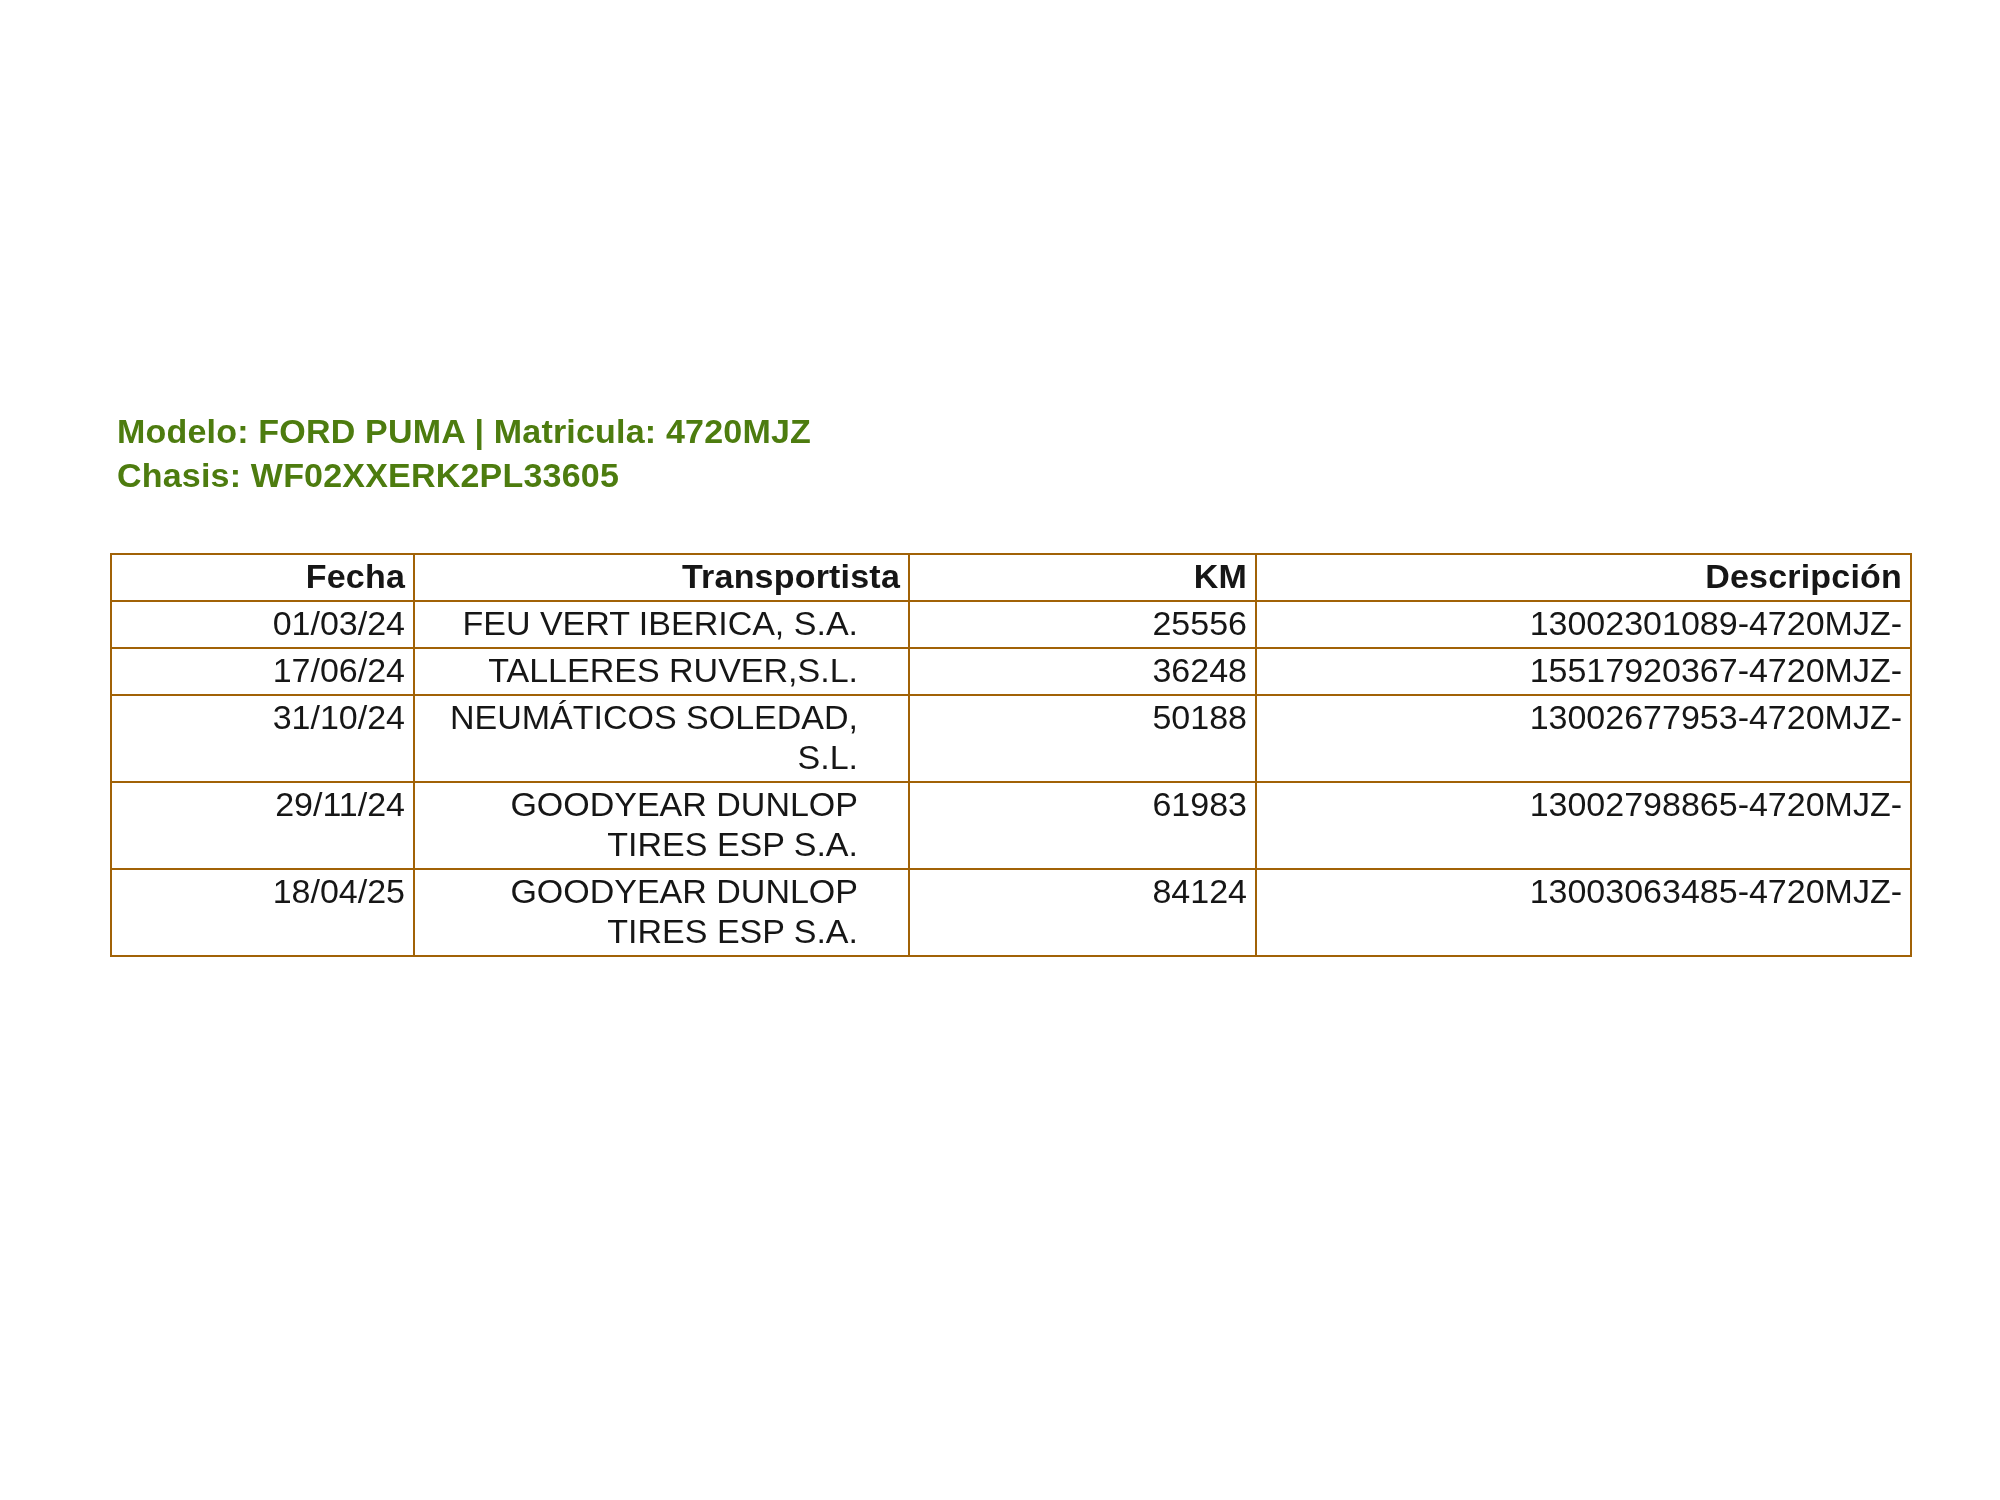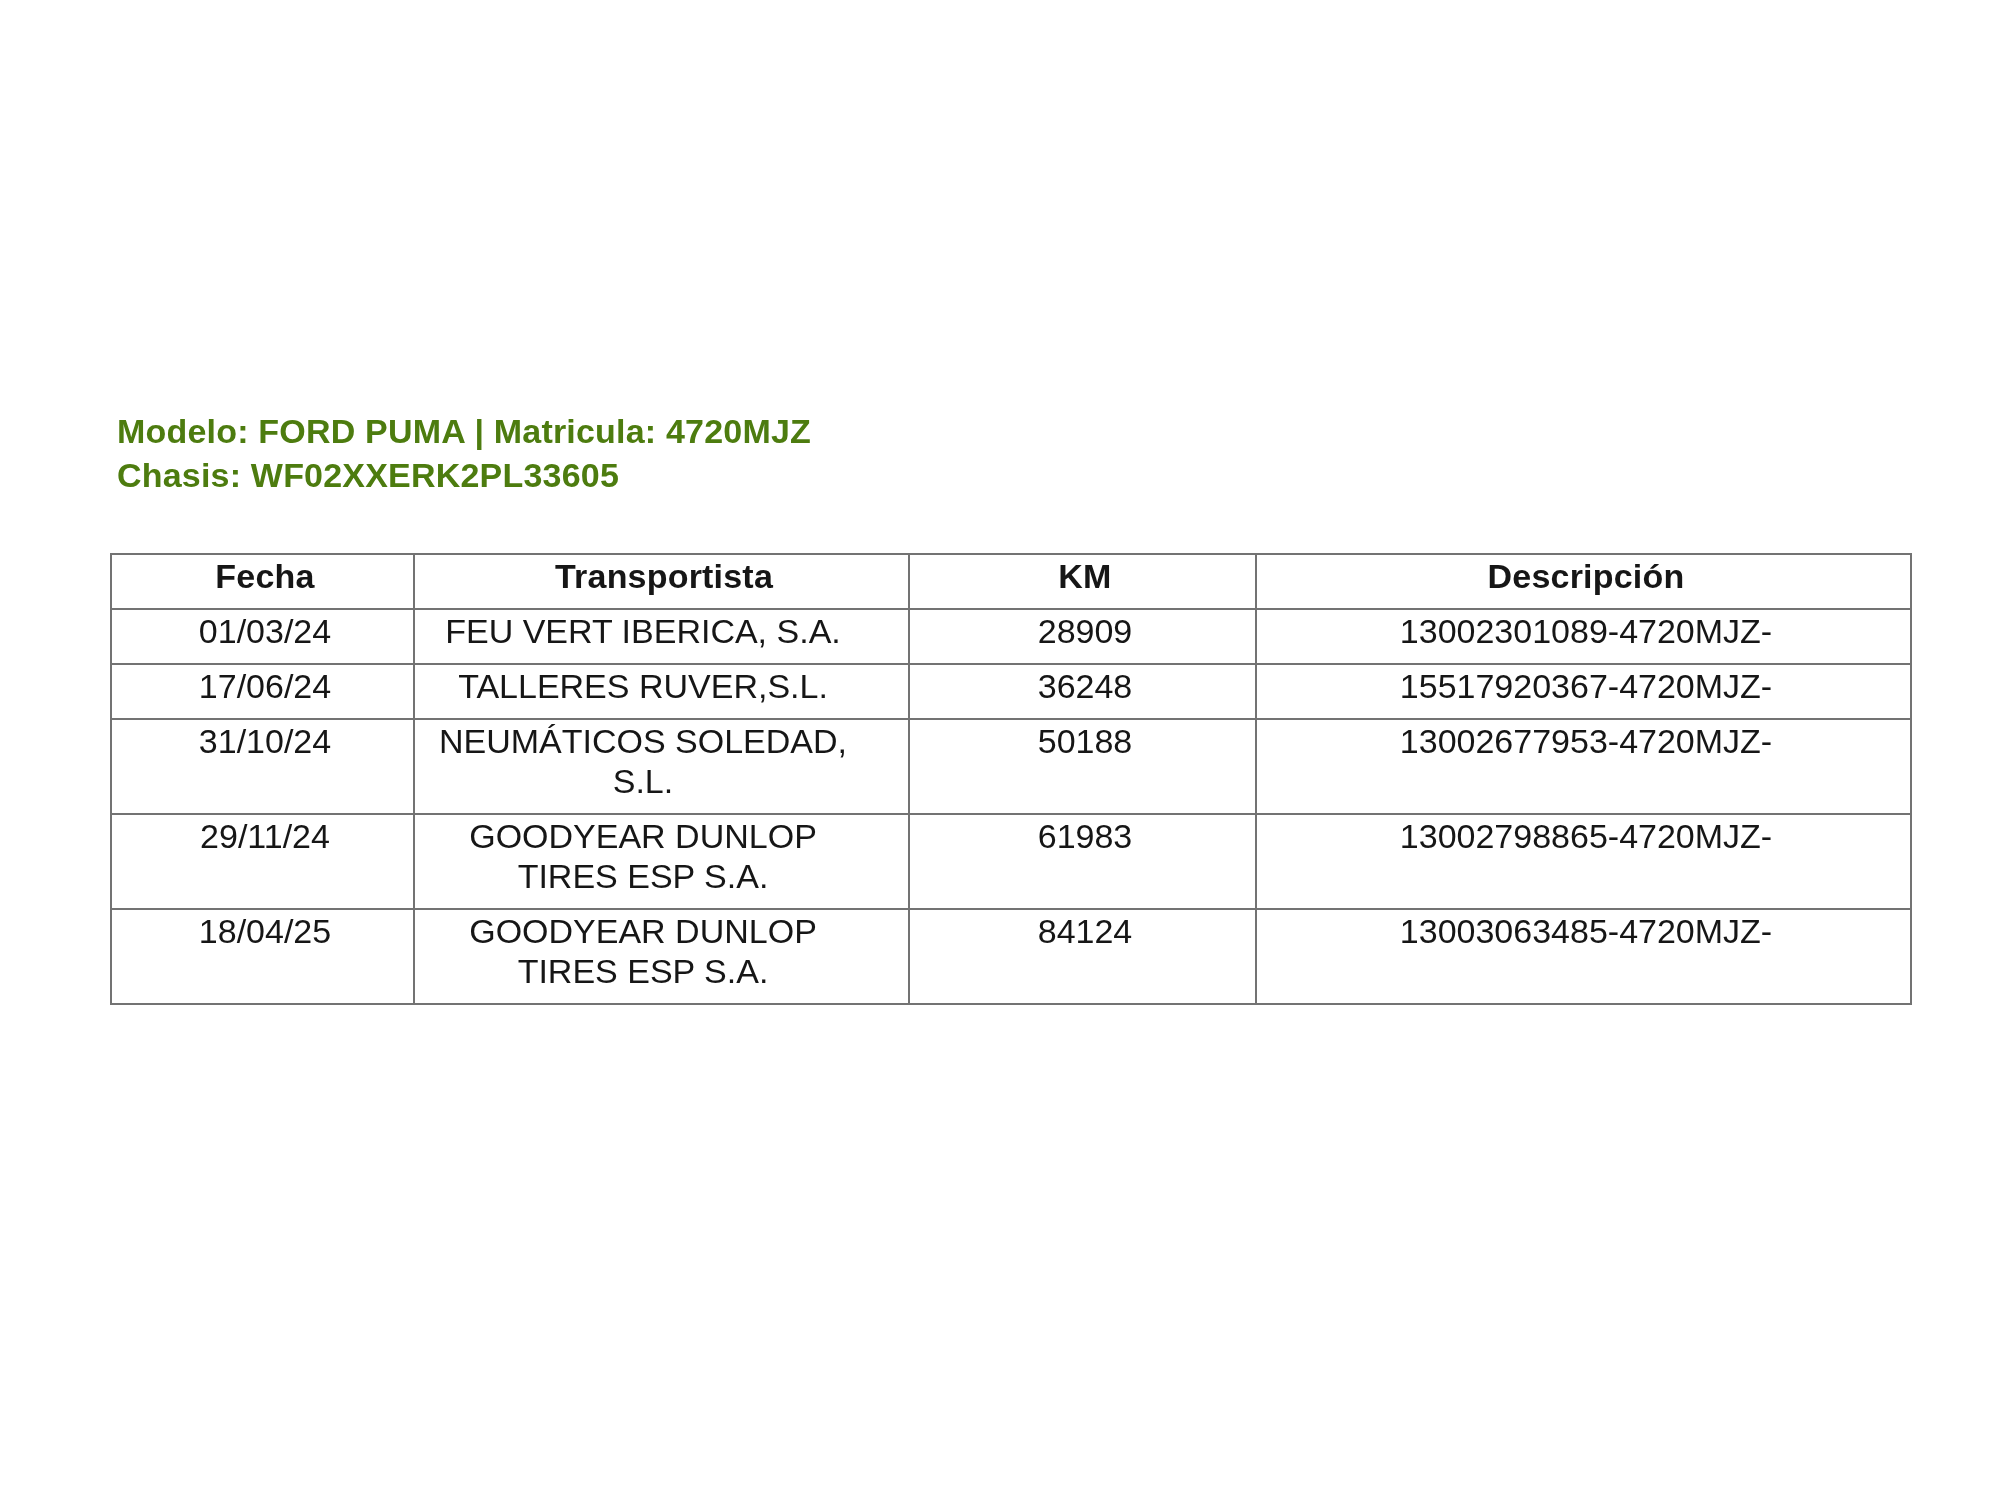--- a/index.html
+++ b/index.html
@@ -34,24 +34,24 @@
     left: 110px;
     top: 553px;
     width: 1800px;
     border-collapse: collapse;
     table-layout: fixed;
     font-size: 34px;
     color: #161616;
   }
   table.records th,
   table.records td {
-    border: 2px solid #737373;
+    border: 2px solid #a16207;
     vertical-align: top;
-    text-align: center;
-    padding: 1px 8px 12px 13px;
+    text-align: right;
+    padding: 1px 8px 4px 13px;
     line-height: 40px;
     overflow: hidden;
     white-space: normal;
   }
   table.records th {
     font-weight: bold;
     letter-spacing: 0.2px;
   }
   thead tr { height: 42px; }
   tbody tr:nth-child(1) { height: 41px; }
@@ -87,21 +87,21 @@
         <th>KM</th>
         <th>Descripción</th>
       </tr>
     </thead>
     <tbody>
       <tr>
         <td>01/03/24</td>
         <td>
           <div class="wrapbox">FEU VERT IBERICA, S.A.</div>
         </td>
-        <td>28909</td>
+        <td>25556</td>
         <td>13002301089-4720MJZ-</td>
       </tr>
       <tr>
         <td>17/06/24</td>
         <td>
           <div class="wrapbox">TALLERES RUVER,S.L.</div>
         </td>
         <td>36248</td>
         <td>15517920367-4720MJZ-</td>
       </tr>

